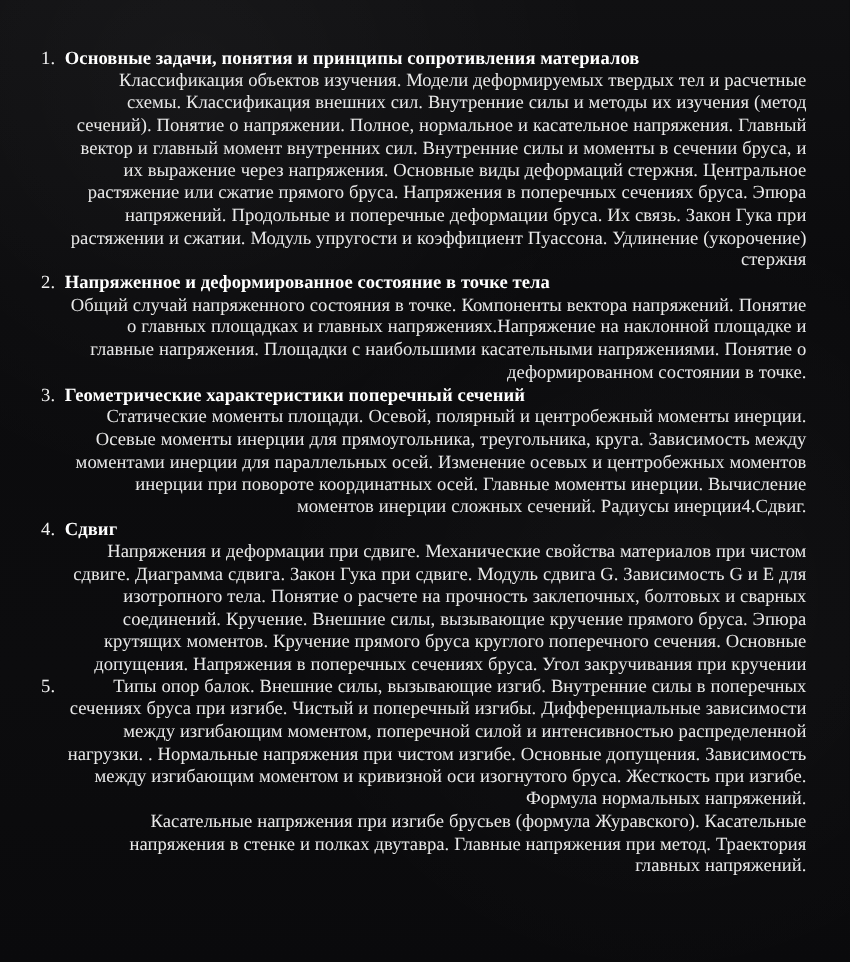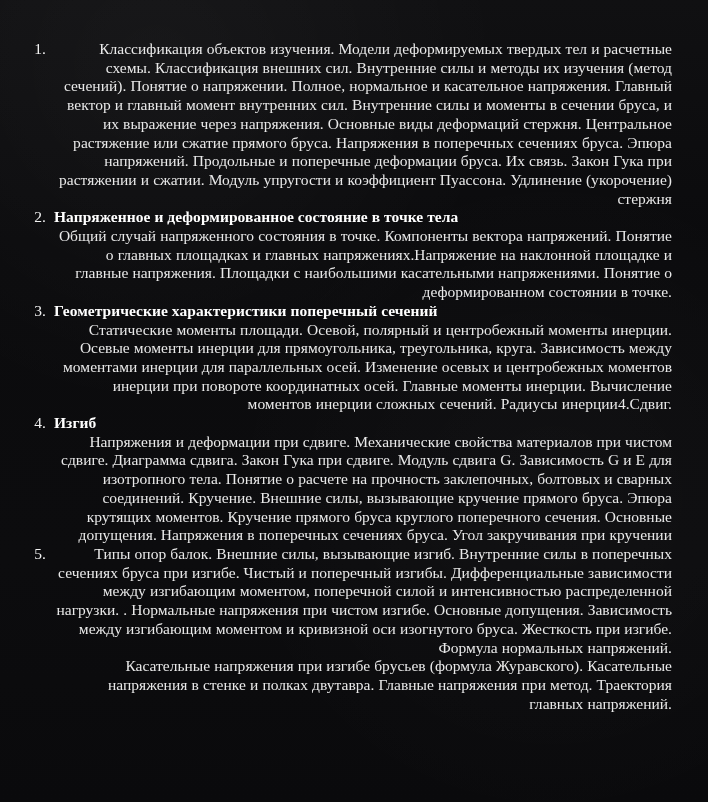--- a/index.html
+++ b/index.html
@@ -87,38 +87,39 @@
 </style>
 </head>
 <body>
 
 <div class="page">
   <div class="doc-body">
     <ol class="topic-list">
 
       <li class="topic-item">
         <span class="item-number">1.</span>
+        <div class="item-title">Основные задачи, понятия и принципы сопротивления материалов</div>
         <div class="item-desc">Классификация объектов изучения. Модели деформируемых твердых тел и расчетные схемы. Классификация внешних сил. Внутренние силы и методы их изучения  (метод сечений). Понятие о напряжении. Полное, нормальное и касательное напряжения. Главный вектор и главный момент внутренних сил. Внутренние силы и моменты в сечении бруса, и их выражение через напряжения. Основные виды деформаций стержня. Центральное растяжение или сжатие прямого бруса. Напряжения в поперечных сечениях бруса. Эпюра напряжений. Продольные и поперечные деформации бруса. Их связь. Закон Гука при растяжении и сжатии. Модуль упругости и коэффициент Пуассона. Удлинение (укорочение) стержня</div>
       </li>
 
       <li class="topic-item">
         <span class="item-number">2.</span>
         <div class="item-title">Напряженное и деформированное состояние в  точке тела</div>
         <div class="item-desc">Общий случай напряженного состояния в точке. Компоненты вектора напряжений. Понятие о главных площадках и главных напряжениях.Напряжение на наклонной площадке и главные  напряжения. Площадки с наибольшими касательными напряжениями. Понятие о деформированном состоянии в точке.</div>
       </li>
 
       <li class="topic-item">
         <span class="item-number">3.</span>
         <div class="item-title">Геометрические характеристики поперечный сечений</div>
         <div class="item-desc">Статические моменты площади. Осевой, полярный и центробежный моменты инерции. Осевые моменты инерции для прямоугольника,  треугольника, круга. Зависимость между моментами инерции для параллельных осей. Изменение осевых и центробежных моментов инерции при повороте координатных осей. Главные моменты инерции. Вычисление моментов инерции сложных сечений. Радиусы инерции4.Сдвиг.</div>
       </li>
 
       <li class="topic-item">
         <span class="item-number">4.</span>
-        <div class="item-title">Изгиб</div>
+        <div class="item-title">Сдвиг</div>
         <div class="item-desc">Напряжения и деформации при сдвиге. Механические свойства материалов при чистом  сдвиге. Диаграмма сдвига. Закон Гука при сдвиге. Модуль сдвига G. Зависимость G и E  для изотропного тела. Понятие о расчете на прочность заклепочных, болтовых и сварных соединений. Кручение. Внешние силы, вызывающие кручение прямого бруса. Эпюра крутящих моментов. Кручение прямого бруса круглого поперечного сечения. Основные допущения. Напряжения в поперечных сечениях бруса. Угол закручивания при  кручении</div>
       </li>
 
       <li class="topic-item">
         <span class="item-number">5.</span>
         <div class="item-desc">Типы опор балок. Внешние силы, вызывающие изгиб. Внутренние силы в поперечных сечениях бруса при изгибе. Чистый и поперечный изгибы. Дифференциальные зависимости между изгибающим моментом, поперечной силой и интенсивностью распределенной нагрузки. . Нормальные напряжения при чистом изгибе. Основные допущения. Зависимость между изгибающим моментом и кривизной оси изогнутого бруса. Жесткость при изгибе. Формула нормальных напряжений.</div>
         <div class="item-desc">Касательные напряжения при изгибе брусьев (формула Журавского). Касательные напряжения в стенке и полках двутавра. Главные напряжения при метод. Траектория главных напряжений.</div>
       </li>
 
     </ol>

